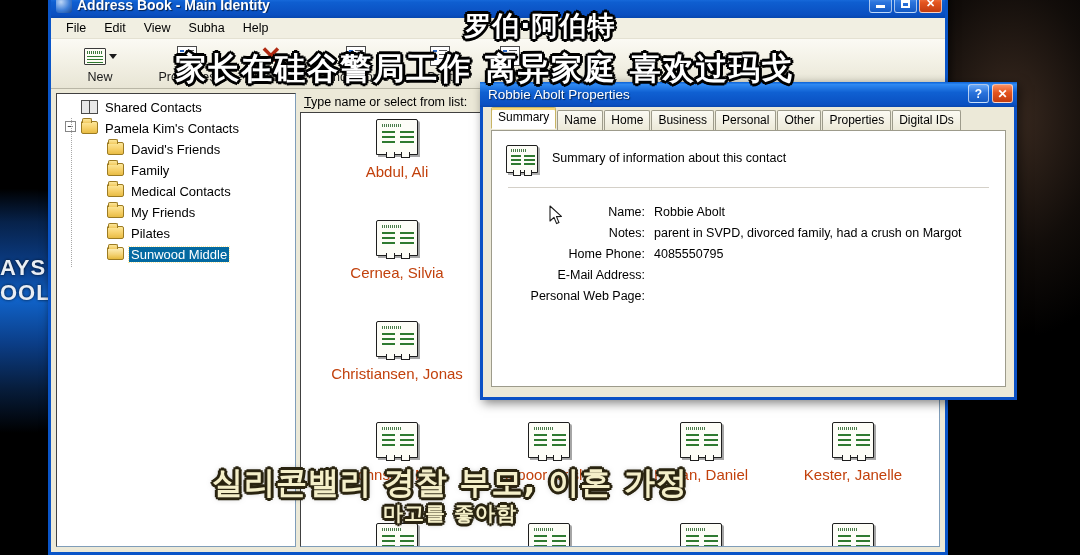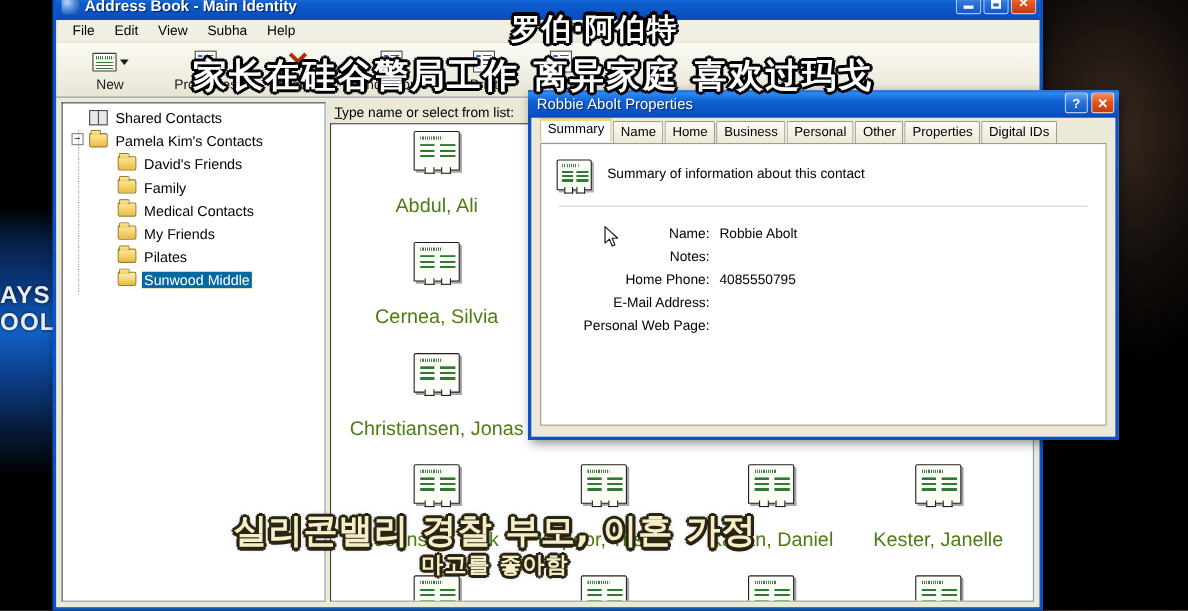--- a/index.html
+++ b/index.html
@@ -200,21 +200,21 @@
   }
   .ico-contact .feet {
     position:absolute; left:9px; bottom:-4px; width:24px; height:5px;
   }
   .ico-contact .feet::before, .ico-contact .feet::after {
     content:""; position:absolute; bottom:0; width:7px; height:5px;
     border:1px solid #1e1e1e; border-top:none; background:#fdfdf7;
   }
   .ico-contact .feet::before { left:0; }
   .ico-contact .feet::after { right:0; }
-  .contact-name { font-size: 18px; color: #4d7c0f; margin-top: 22px; white-space: nowrap; }
+  .contact-name { font-size: 15px; color: #c2410c; margin-top: 8px; white-space: nowrap; }
 
   
   #props-dialog {
     position: absolute; left: 480px; top: 82px; width: 537px; height: 318px;
     background: #ece9d8; border: 3px solid #0b51c5; border-top: none;
     box-shadow: 3px 3px 10px rgba(0,0,0,.5);
   }
   #props-titlebar {
     height: 25px; margin: 0 -3px 0 -3px;
     background: linear-gradient(180deg,#0b62d6 0%, #2f89f2 10%, #0f60d2 42%, #0a50c2 90%, #0846ad 100%);
@@ -587,20 +587,21 @@
       <div class="summary-head-text">Summary of information about this contact</div>
     </div>
     <div id="divider"></div>
     <div id="fields">
       <div class="field-row">
         <span class="field-label">Name:</span>
         <span class="field-value">Robbie Abolt</span>
       </div>
       <div class="field-row">
         <span class="field-label">Notes:</span>
+        <span class="field-value">parent in SVPD, divorced family, had a crush on Margot</span>
       </div>
       <div class="field-row">
         <span class="field-label">Home Phone:</span>
         <span class="field-value">4085550795</span>
       </div>
       <div class="field-row">
         <span class="field-label">E-Mail Address:</span>
         <span class="field-value"></span>
       </div>
       <div class="field-row">

